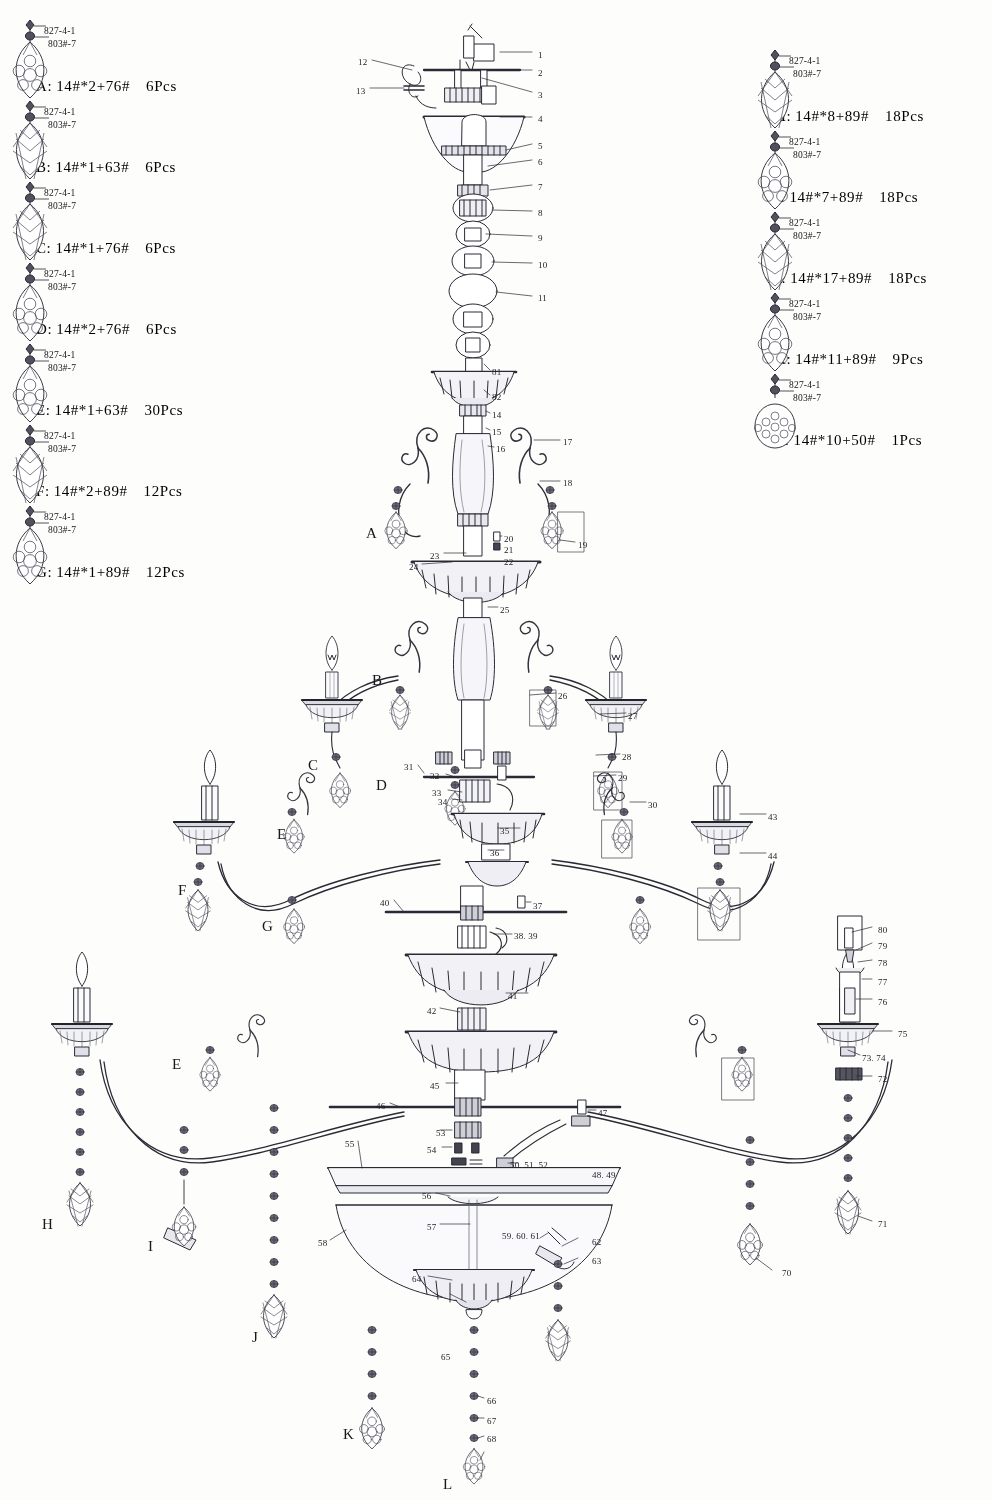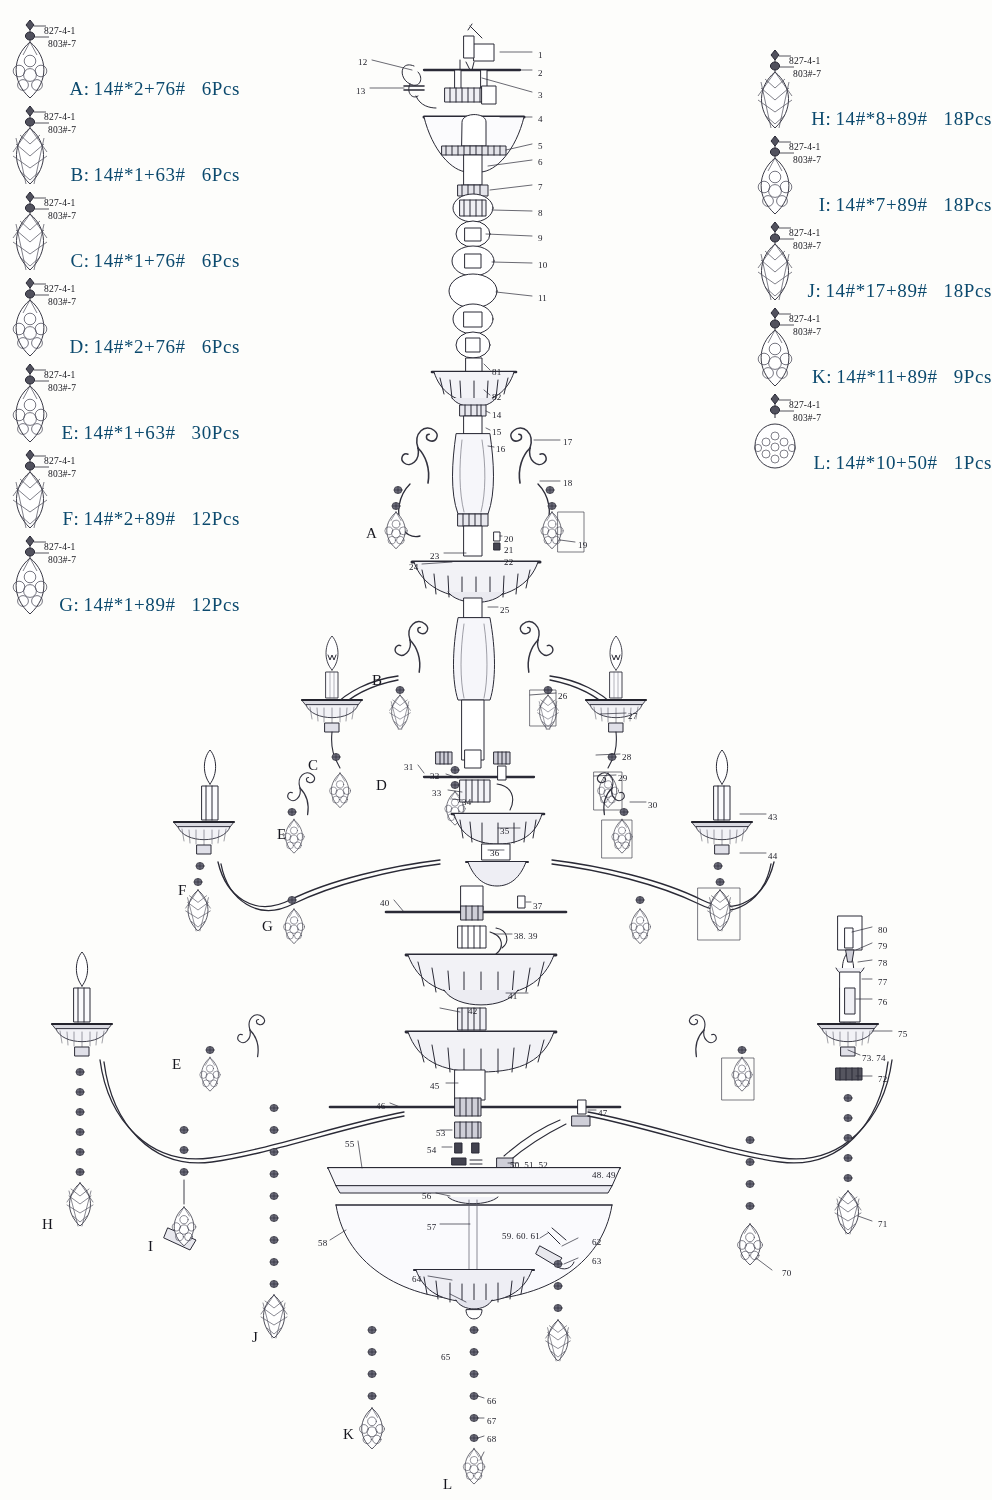--- a/index.html
+++ b/index.html
@@ -8,42 +8,42 @@
     width:992px;height:1500px;
     background:#fdfdfb;
     font-family:"Liberation Serif", serif;
     color:#1a1a22;
     position:relative;
     overflow:hidden;
   }
   #stage{position:absolute;left:0;top:0;width:992px;height:1500px;}
 
   
-  .legend-col{position:absolute;text-align:right;}
+  .legend-col{position:absolute;}
   #legend-left{left:0;top:18px;width:240px;}
   #legend-right{left:745px;top:48px;width:247px;}
 
   .legend-item{position:relative;margin-bottom:4px;}
   .legend-art{position:relative;width:170px;height:62px;}
   .legend-art svg{position:absolute;left:0;top:0;}
   .lead-label{
     position:absolute;
     font-family:"Liberation Serif", serif;
     font-size:9.5px;
     letter-spacing:.2px;
     white-space:nowrap;
     color:#15151c;
   }
   .lead-a{left:44px;top:8px;}
   .lead-b{left:48px;top:21px;}
   .legend-caption{
-    font-size:19px;
+    font-size:15px;
     letter-spacing:.6px;
     white-space:nowrap;
-    color:#0c4a6e;
+    color:#000000;
     padding-left:36px;
     margin-top:-2px;
   }
   .legend-caption .code{margin-left:4px;}
   .legend-caption .qty{margin-left:16px;}
   #legend-right .legend-caption{padding-left:30px;}
 
   
   #drawing{position:absolute;left:0;top:0;width:992px;height:1500px;}
   #drawing svg{position:absolute;left:0;top:0;}
@@ -892,28 +892,28 @@
     <div class="callout" style="left: 409px; top: 562px;">24</div>
     <div class="callout" style="left: 500px; top: 605px;">25</div>
     <div class="callout" style="left: 558px; top: 691px;">26</div>
     <div class="callout" style="left: 628px; top: 711px;">27</div>
     <div class="callout" style="left: 622px; top: 752px;">28</div>
     <div class="callout" style="left: 618px; top: 773px;">29</div>
     <div class="callout" style="left: 648px; top: 800px;">30</div>
     <div class="callout" style="left: 404px; top: 762px;">31</div>
     <div class="callout" style="left: 430px; top: 771px;">32</div>
     <div class="callout" style="left: 432px; top: 788px;">33</div>
-    <div class="callout" style="left: 462px; top: 797px;">34</div>
+    <div class="callout" style="left: 438px; top: 797px;">34</div>
     <div class="callout" style="left: 500px; top: 826px;">35</div>
     <div class="callout" style="left: 490px; top: 848px;">36</div>
     <div class="callout" style="left: 533px; top: 901px;">37</div>
     <div class="callout" style="left: 514px; top: 931px;">38. 39</div>
     <div class="callout" style="left: 380px; top: 898px;">40</div>
     <div class="callout" style="left: 508px; top: 991px;">41</div>
-    <div class="callout" style="left: 427px; top: 1006px; margin-left: 41px;">42</div>
+    <div class="callout" style="left: 427px; top: 1006px;">42</div>
     <div class="callout" style="left: 768px; top: 812px;">43</div>
     <div class="callout" style="left: 768px; top: 851px;">44</div>
     <div class="callout" style="left: 430px; top: 1081px;">45</div>
     <div class="callout" style="left: 376px; top: 1101px;">46</div>
     <div class="callout" style="left: 598px; top: 1108px;">47</div>
     <div class="callout" style="left: 592px; top: 1130px; margin-top: 40px;">48. 49</div>
     <div class="callout" style="left: 436px; top: 1128px;">53</div>
     <div class="callout" style="left: 427px; top: 1145px;">54</div>
     <div class="callout" style="left: 510px; top: 1160px;">50. 51. 52</div>
     <div class="callout" style="left: 345px; top: 1139px;">55</div>

